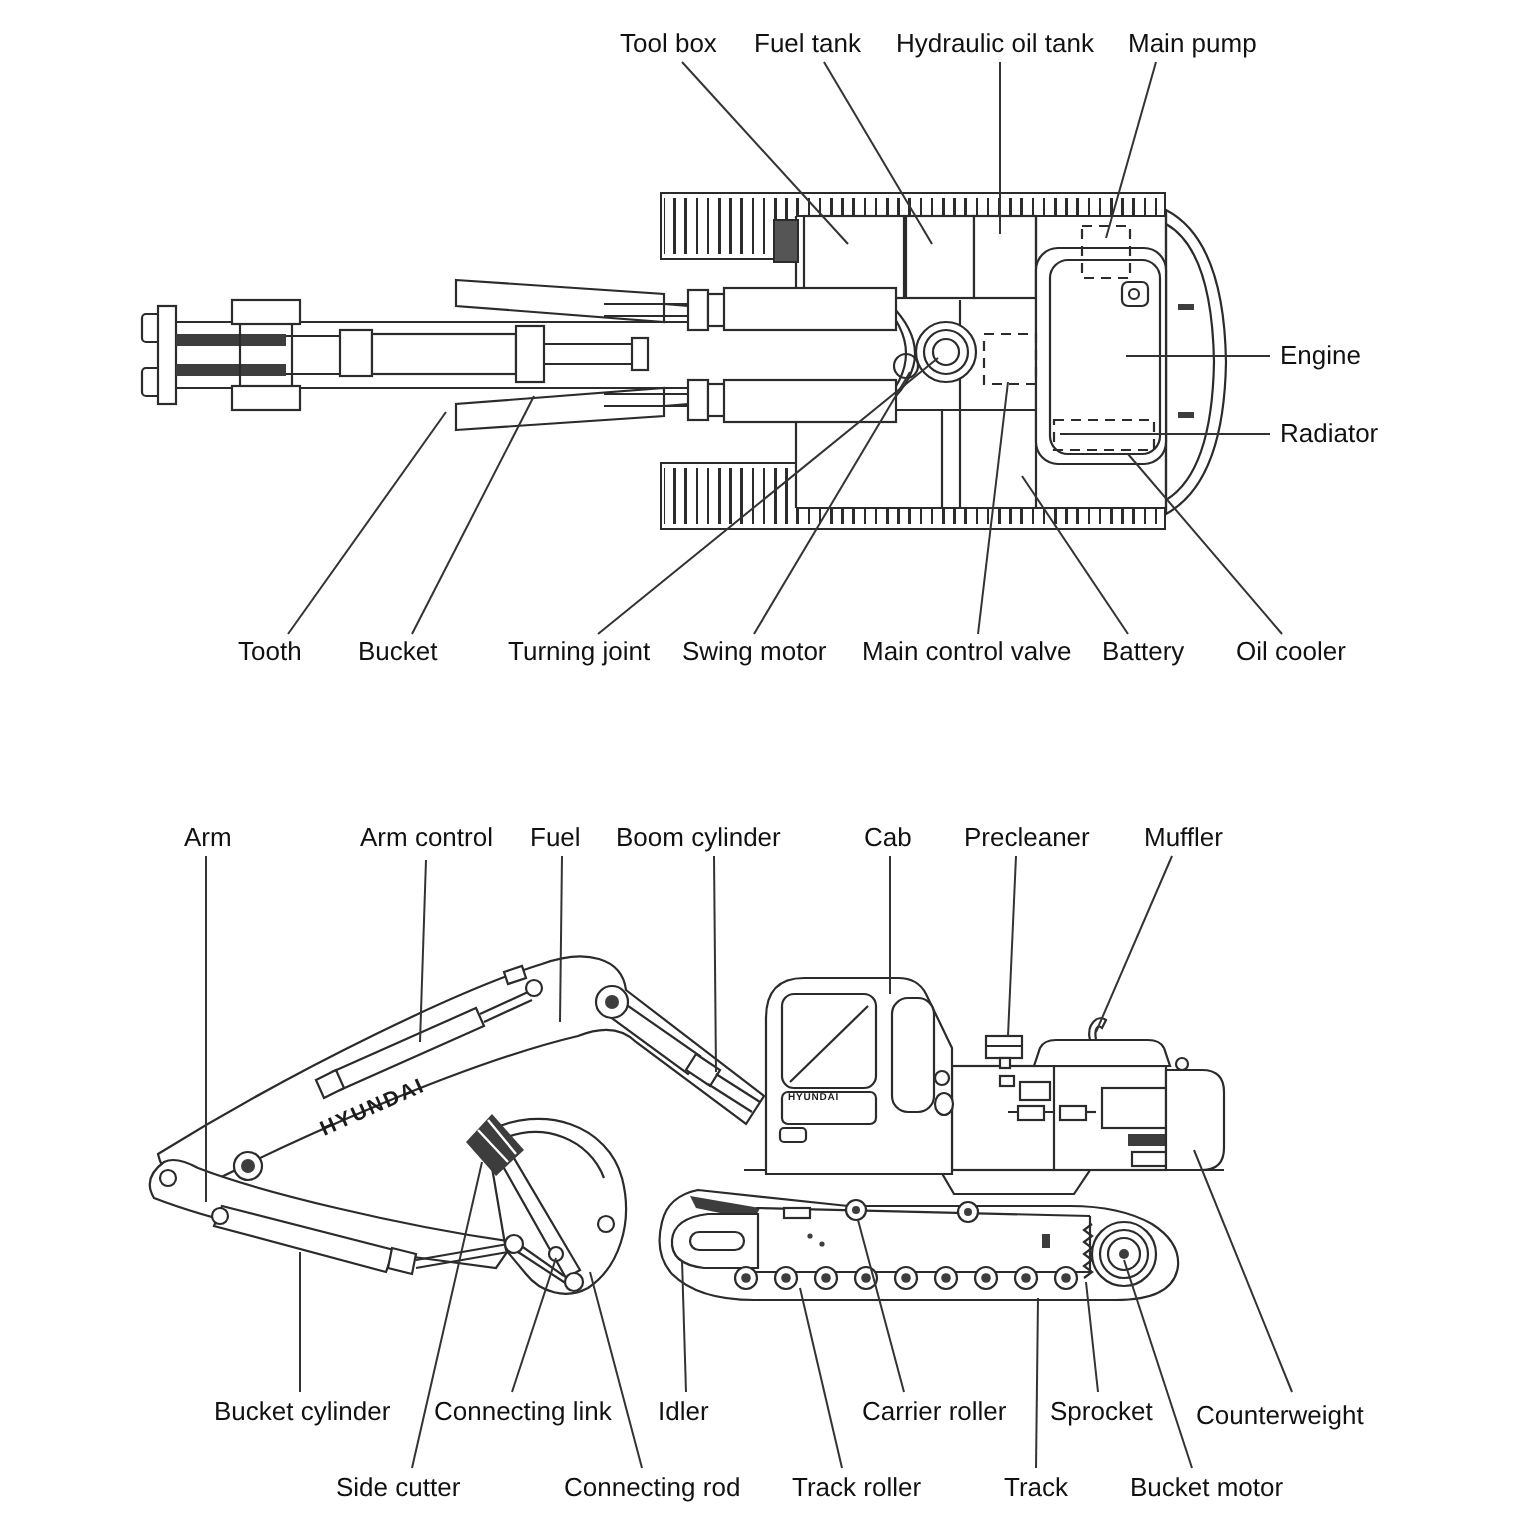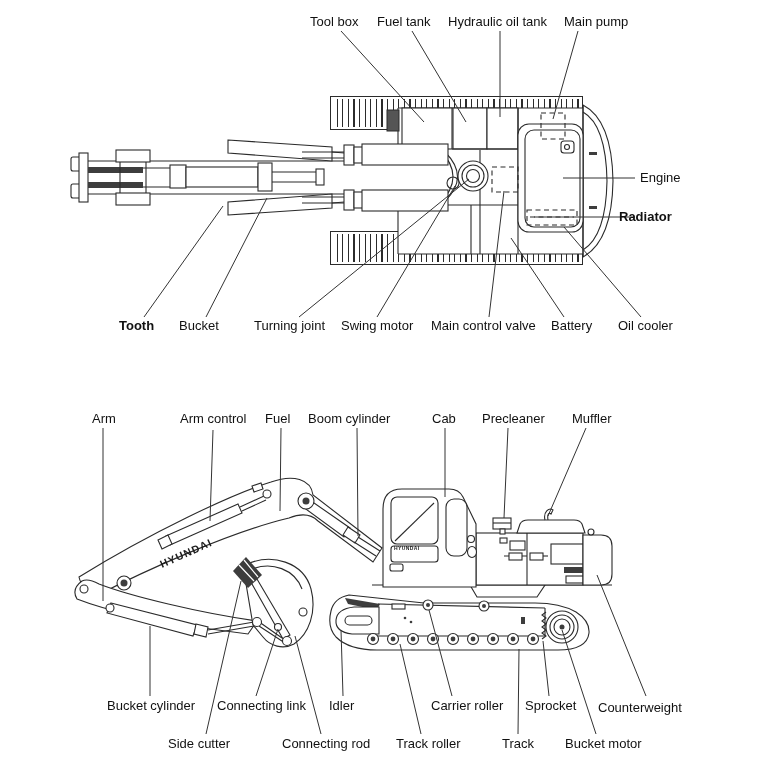--- a/index.html
+++ b/index.html
@@ -238,22 +238,22 @@
       <line class="ld" x1="518" y1="734" x2="519" y2="649"></line>
       <line class="ld" x1="596" y1="734" x2="562" y2="630"></line>
     </g>
   </svg>
 
   <div class="lbl" style="left:310px;top:15px;">Tool box</div>
   <div class="lbl" style="left:377px;top:15px;">Fuel tank</div>
   <div class="lbl" style="left:448px;top:15px;">Hydraulic oil tank</div>
   <div class="lbl" style="left:564px;top:15px;">Main pump</div>
   <div class="lbl" style="left:640px;top:171px;">Engine</div>
-  <div class="lbl" style="left:619px;top:210px;font-weight:bold;">Radiator</div>
-  <div class="lbl" style="left:119px;top:319px;font-weight:bold;">Tooth</div>
+  <div class="lbl" style="left:640px;top:210px;">Radiator</div>
+  <div class="lbl" style="left:119px;top:319px;">Tooth</div>
   <div class="lbl" style="left:179px;top:319px;">Bucket</div>
   <div class="lbl" style="left:254px;top:319px;">Turning joint</div>
   <div class="lbl" style="left:341px;top:319px;">Swing motor</div>
   <div class="lbl" style="left:431px;top:319px;">Main control valve</div>
   <div class="lbl" style="left:551px;top:319px;">Battery</div>
   <div class="lbl" style="left:618px;top:319px;">Oil cooler</div>
 
   <div class="lbl" style="left:92px;top:412px;">Arm</div>
   <div class="lbl" style="left:180px;top:412px;">Arm control</div>
   <div class="lbl" style="left:265px;top:412px;">Fuel</div>

